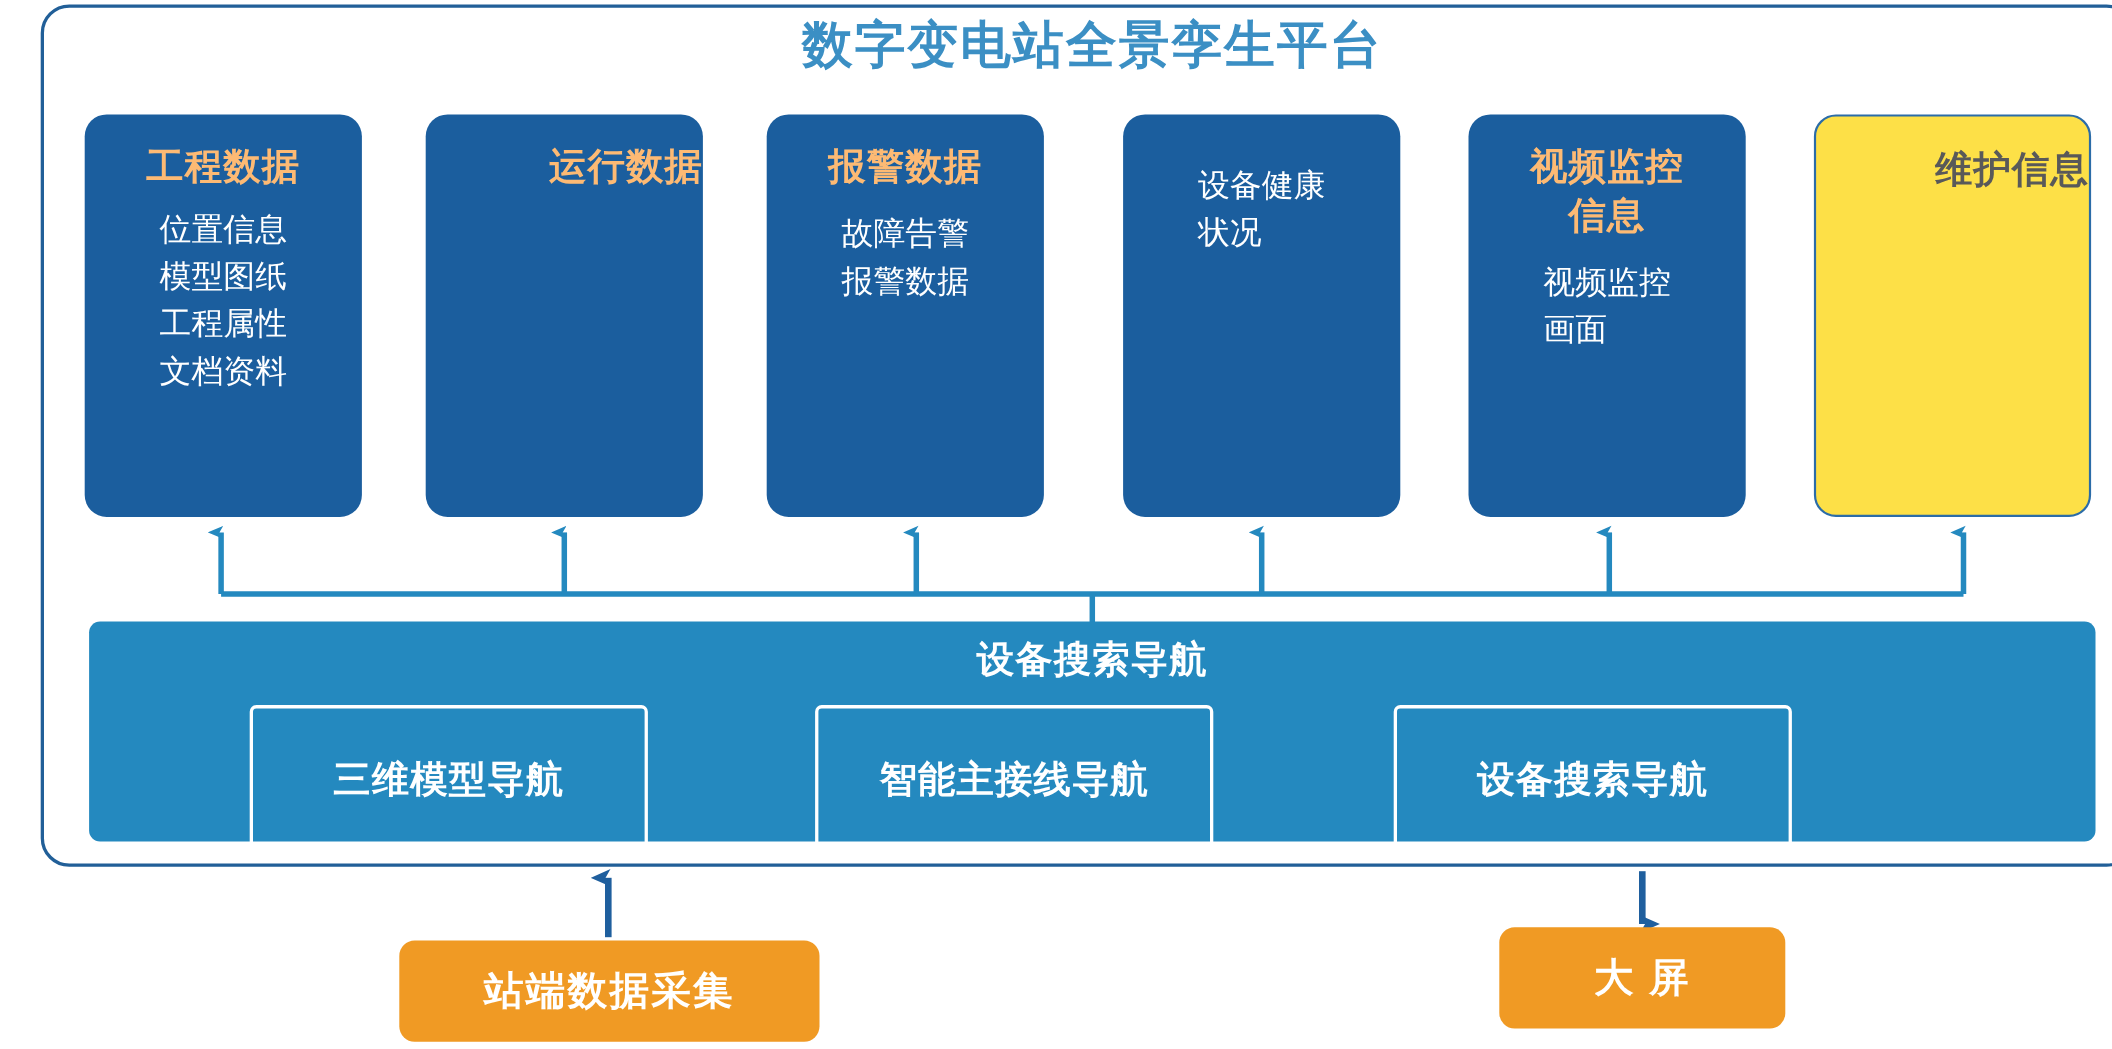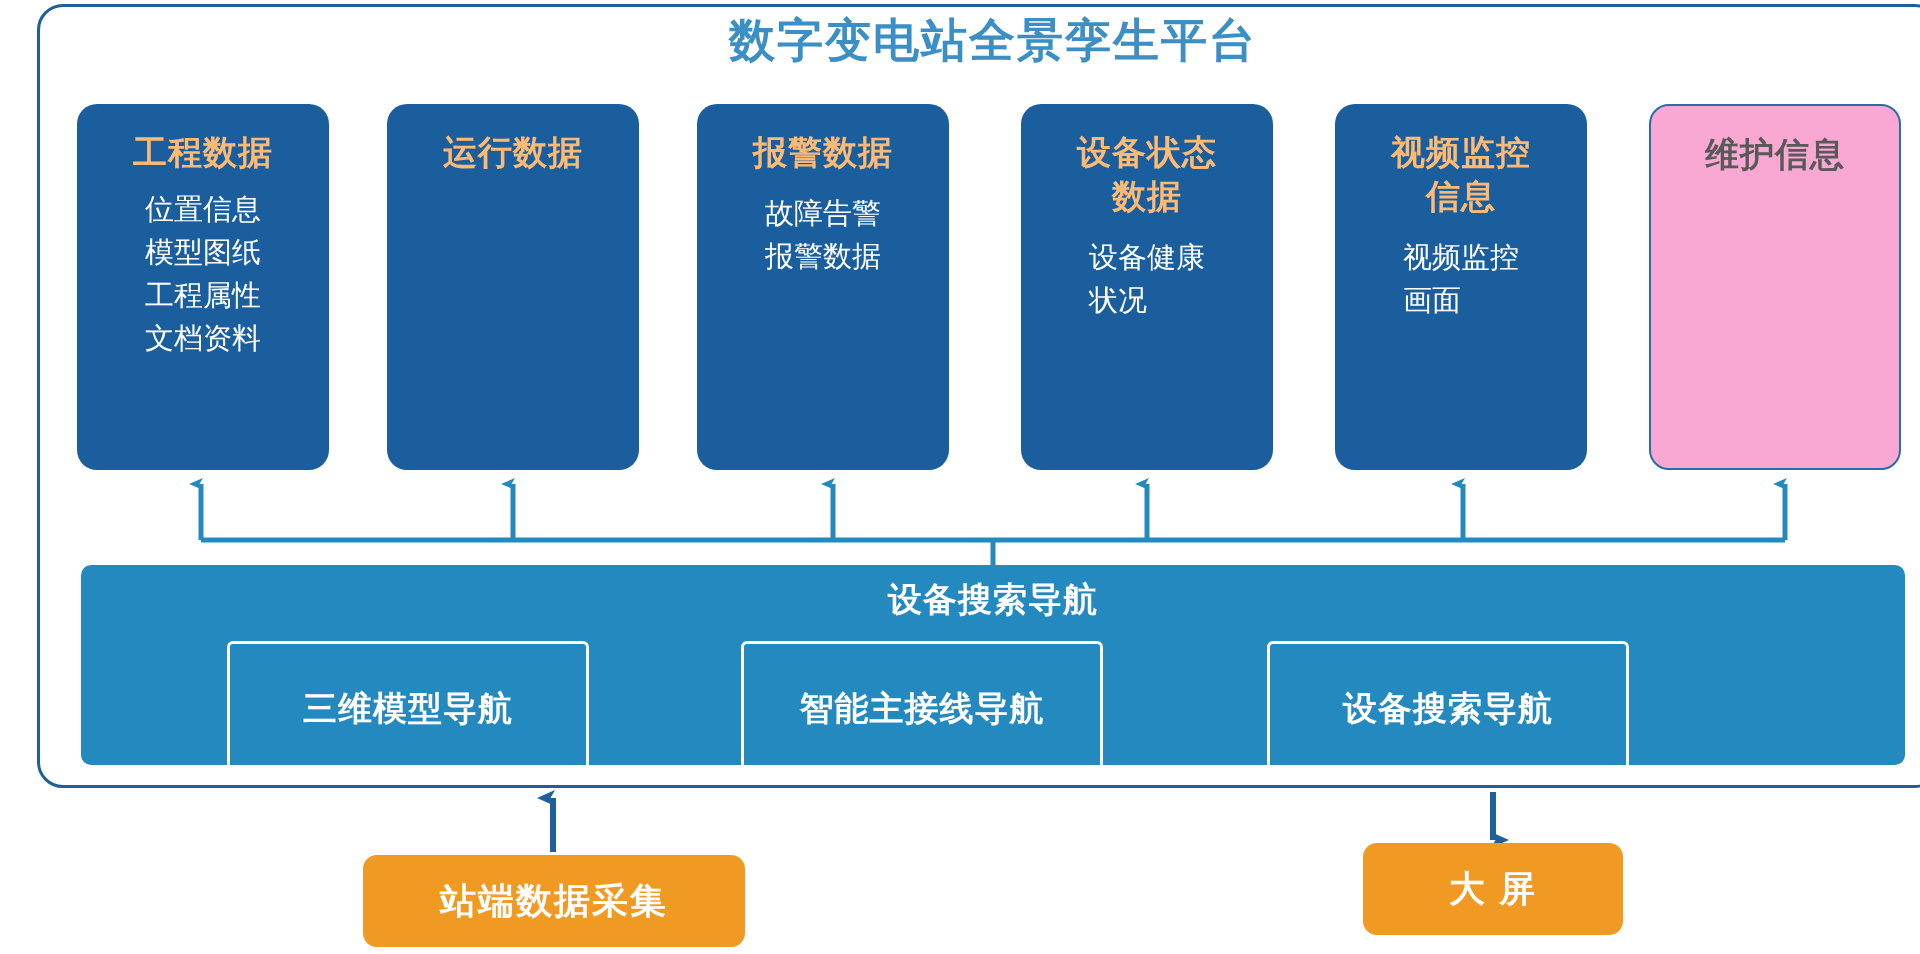--- a/index.html
+++ b/index.html
@@ -24,36 +24,36 @@
   }
 
   
   .cards-row{position:absolute;left:0;top:104px;width:1920px;height:366px;}
   .card{
     position:absolute;top:0;width:252px;height:366px;
     border-radius:20px;background:#1b5e9e;box-sizing:border-box;
     display:flex;flex-direction:column;align-items:center;
     padding-top:26px;
   }
-  .card.muted{background:#f9a8d4;border:2px solid #2b6ca8;}
+  .card.muted{background:#fde047;border:2px solid #2b6ca8;align-items:flex-end;}
   .card-title{
     font-size:34px;font-weight:bold;color:#fdba74;line-height:44px;
     text-align:center;letter-spacing:1px;white-space:pre-line;
   }
   .card.muted .card-title{color:#595959;}
   .card-items{
     margin-top:14px;font-size:29px;color:#ffffff;line-height:43px;
     text-align:left;font-weight:normal;
   }
   .card-items div{white-space:nowrap;}
   .card.c2 .card-items,.card.c3 .card-items,.card.c4 .card-items,
   .card.c5 .card-items{margin-top:18px;}
 
   .c0{left:44px;}
-  .c1{left:354px;}
+  .c1{left:354px;align-items:flex-end;}
   .c2{left:664px;}
   .c3{left:988px;}
   .c4{left:1302px;}
   .c5{left:1616px;}
 
   
   #connectors{position:absolute;left:0;top:0;width:1920px;height:954px;
     pointer-events:none;}
 
   
@@ -144,22 +144,20 @@
 
     <div class="card c2">
       <div class="card-title">报警数据</div>
       <div class="card-items">
         <div>故障告警</div>
         <div>报警数据</div>
       </div>
     </div>
 
     <div class="card c3">
-      <div class="card-title">设备状态
-数据</div>
       <div class="card-items">
         <div>设备健康</div>
         <div>状况</div>
       </div>
     </div>
 
     <div class="card c4">
       <div class="card-title">视频监控
 信息</div>
       <div class="card-items">

